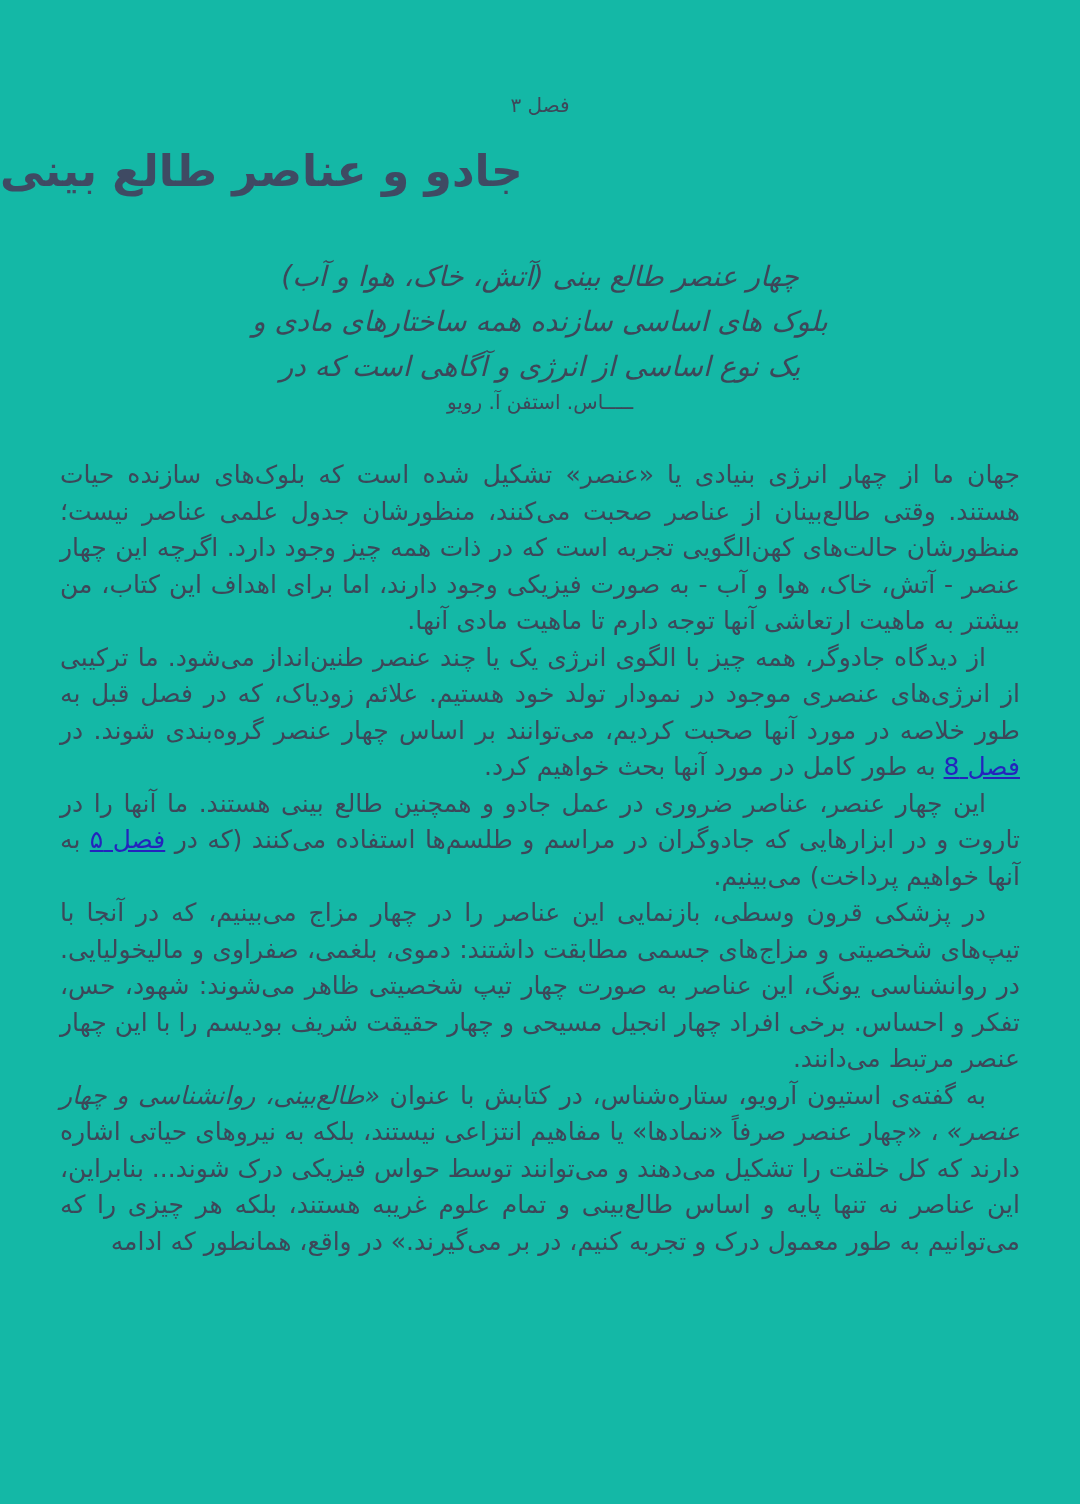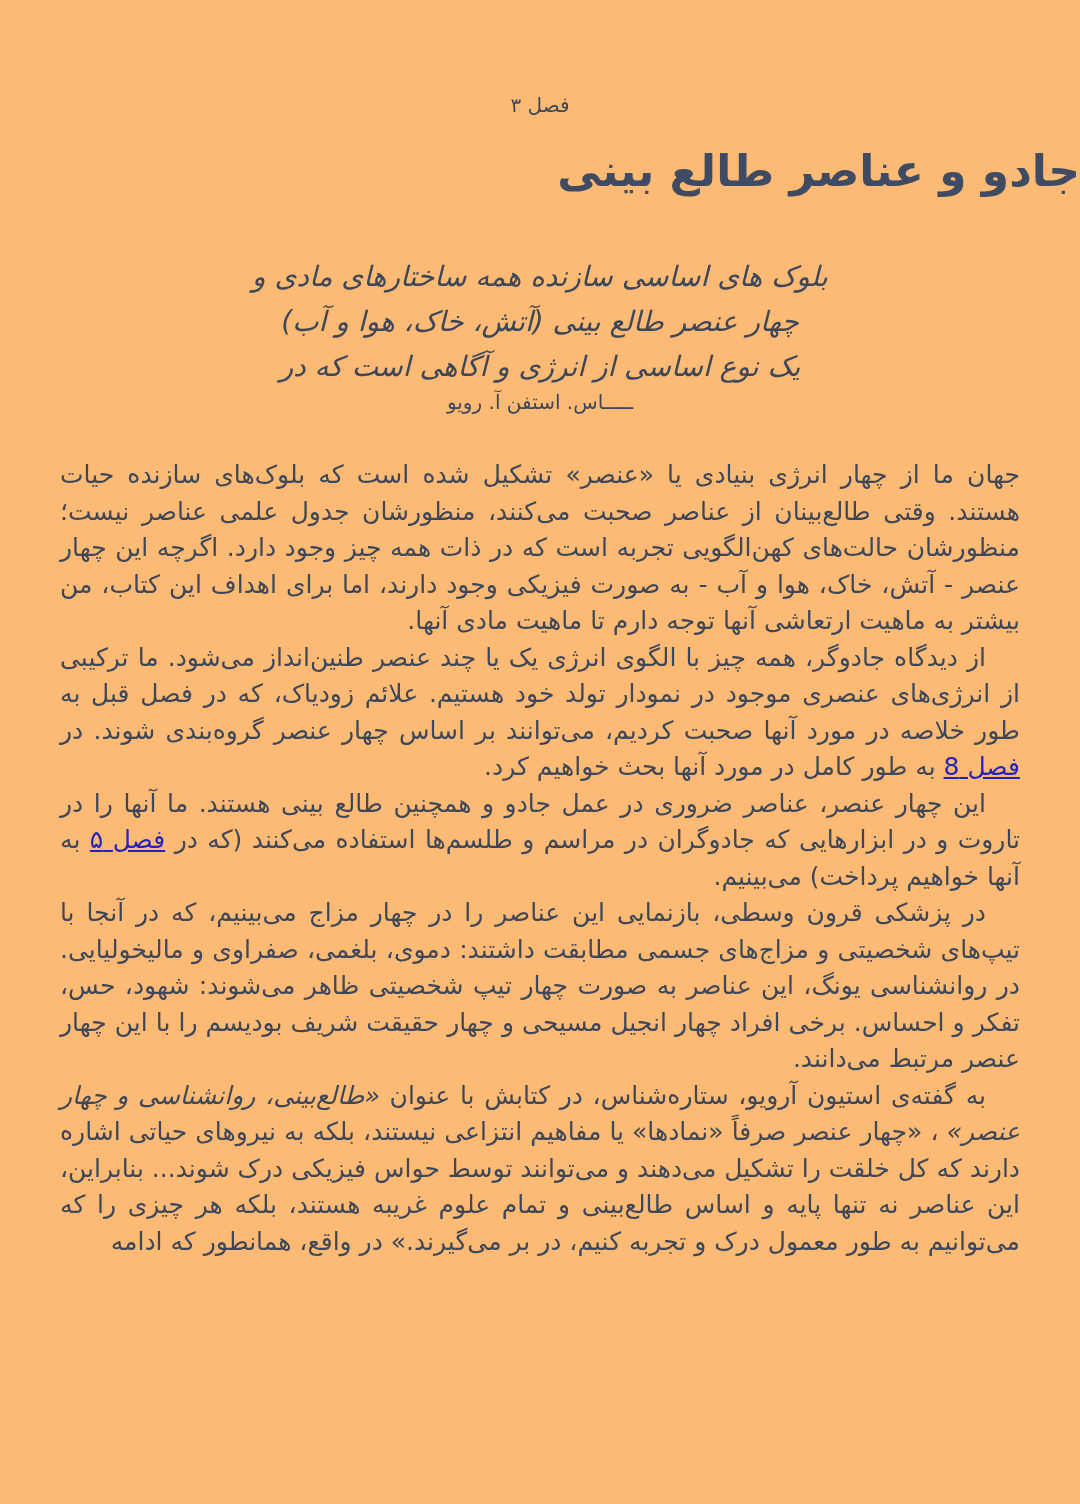--- a/index.html
+++ b/index.html
@@ -4,35 +4,35 @@
 <style>
   html, body {
     margin: 0;
     padding: 0;
     background: #ffffff;
   }
   .page {
     position: relative;
     width: 1080px;
     height: 1504px;
-    background: #fdba74;
+    background: #14b8a6;
     overflow: hidden;
     direction: rtl;
     font-family: "DejaVu Sans", sans-serif;
     color: #3d4759;
   }
   .chapter-label {
     padding-top: 92px;
     text-align: center;
     font-size: 20px;
     line-height: 26px;
   }
   .page-title {
     margin-top: 24px;
-    text-align: right;
+    text-align: left;
     font-size: 44px;
     font-weight: bold;
     line-height: 58px;
     color: #3f4a63;
   }
   .epigraph {
     margin: 54px auto 0 auto;
     width: 700px;
     text-align: center;
     font-style: italic;
@@ -72,22 +72,22 @@
 </head>
 <body>
 
 <div class="page">
 
   <div class="chapter-label">فصل ۳</div>
 
   <h1 class="page-title">جادو و عناصر طالع بینی</h1>
 
   <div class="epigraph">
+    <div>چهار عنصر طالع بینی (آتش، خاک، هوا و آب)</div>
     <div>بلوک های اساسی سازنده همه ساختارهای مادی و</div>
-    <div>چهار عنصر طالع بینی (آتش، خاک، هوا و آب)</div>
     <div>یک نوع اساسی از انرژی و آگاهی است که در</div>
     <div class="epigraph-attribution">ـــــاس. استفن آ. رویو</div>
   </div>
 
   <div class="body-text">
 
     <p class="no-indent">
       <span>جهان ما از چهار انرژی بنیادی یا «عنصر» تشکیل شده است که بلوک‌های سازنده حیات هستند. وقتی طالع‌بینان از عناصر صحبت می‌کنند، منظورشان جدول علمی عناصر نیست؛ منظورشان حالت‌های کهن‌الگویی تجربه است که در ذات همه چیز وجود دارد. اگرچه این چهار عنصر - آتش، خاک، هوا و آب - به صورت فیزیکی وجود دارند، اما برای اهداف این کتاب، من بیشتر به ماهیت ارتعاشی آنها توجه دارم تا ماهیت مادی آنها.</span>
     </p>
 

